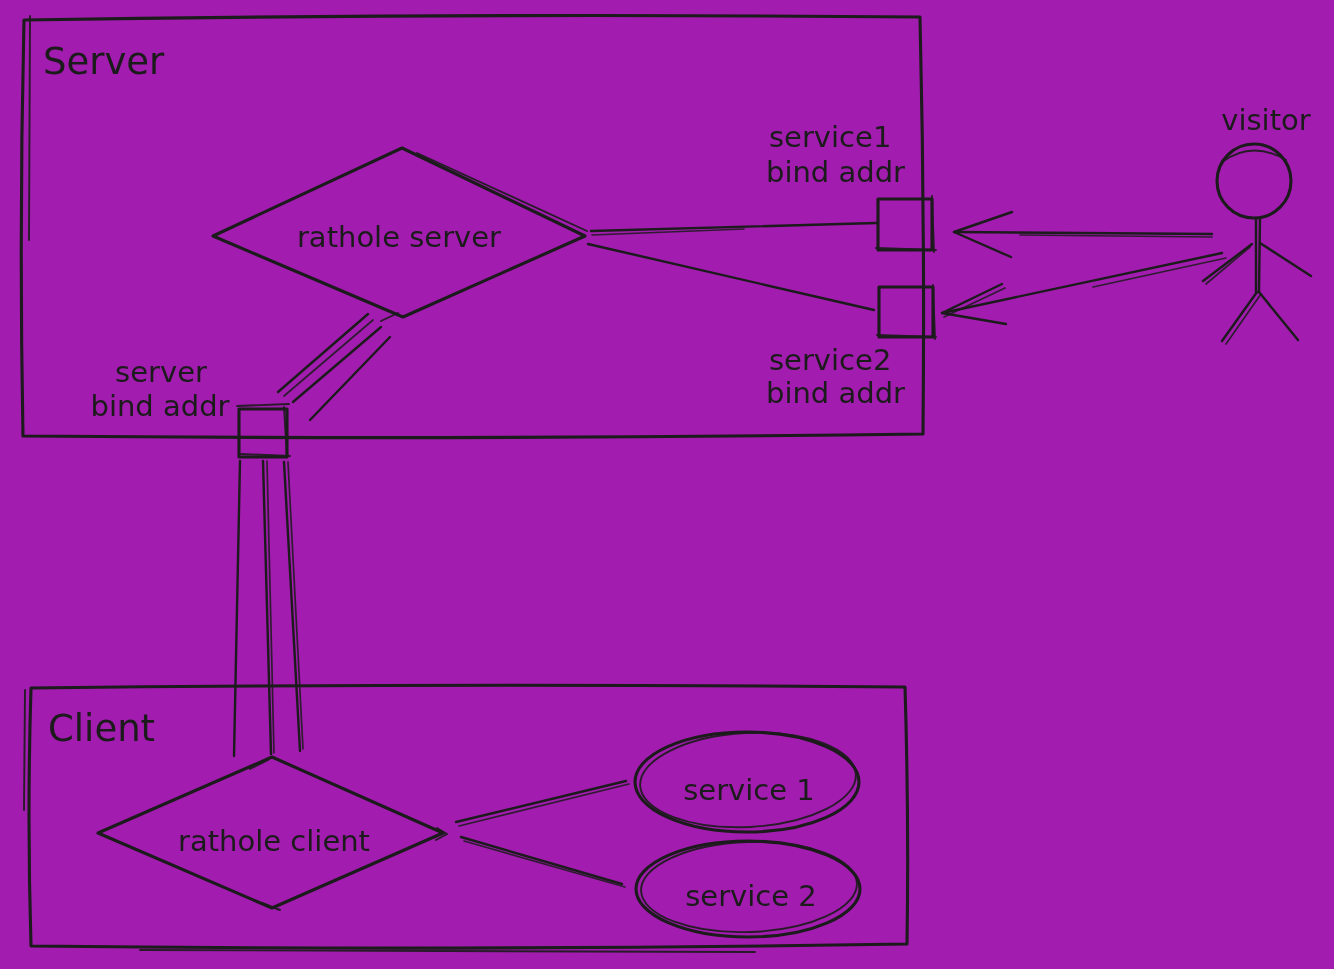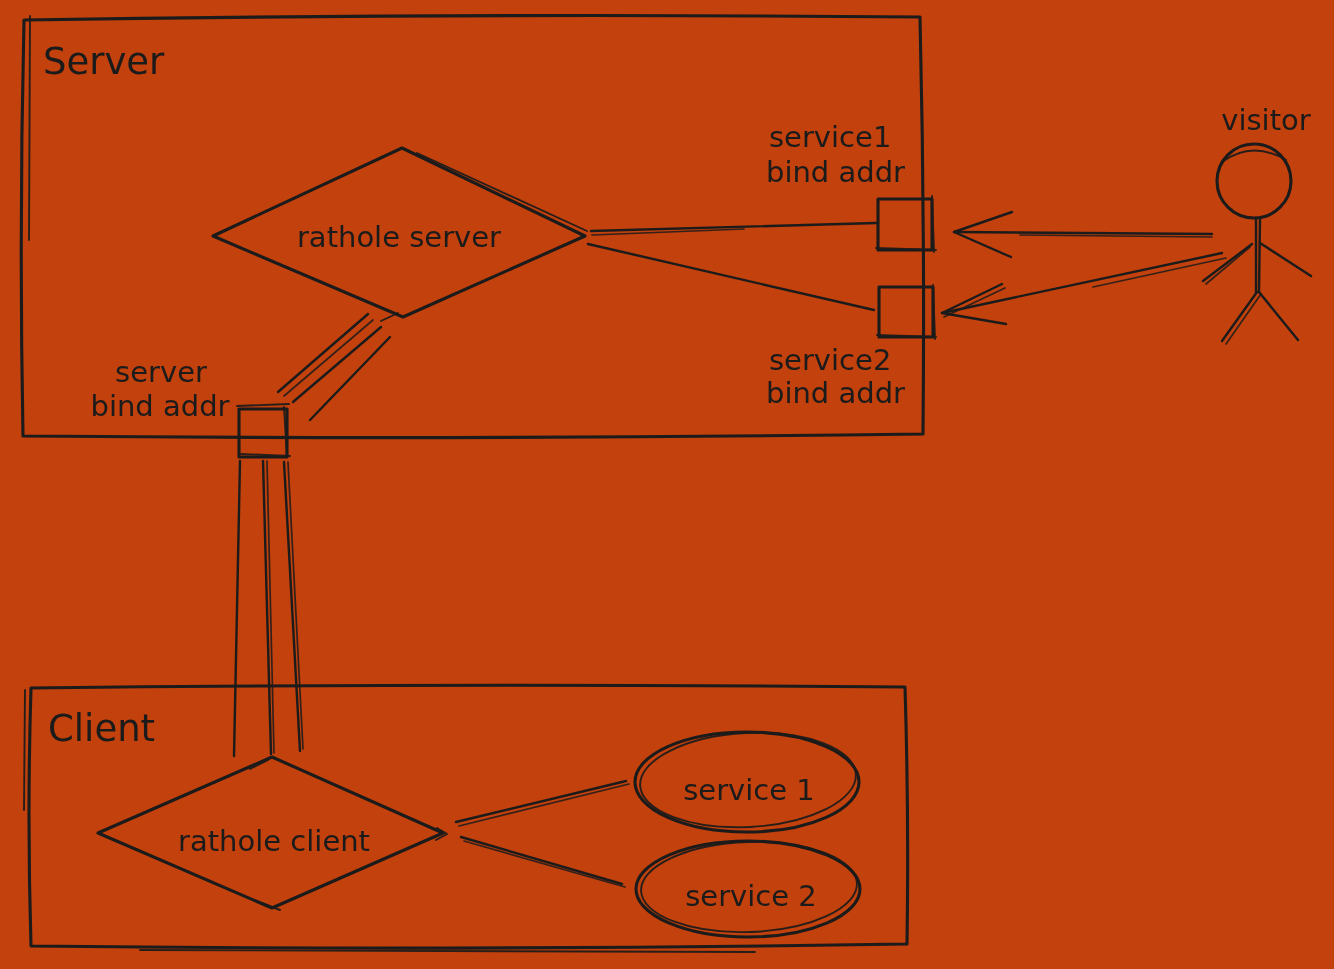--- a/index.html
+++ b/index.html
@@ -1,16 +1,16 @@
 <!DOCTYPE html>
 <html><head>
 <meta charset="utf-8">
 <style>
   html,body{margin:0;padding:0;background:#ffffff;}
-  .canvas{position:relative;width:1334px;height:969px;background:#c2410c;overflow:hidden;}
+  .canvas{position:relative;width:1334px;height:969px;background:#a21caf;overflow:hidden;}
   svg{display:block;}
   .ink{stroke:#1b1b1b;fill:none;stroke-linecap:round;stroke-linejoin:round;}
   .w3{stroke-width:3.1;}
   .w2{stroke-width:2.4;}
   .acc{stroke-width:1.9;opacity:.92;}
   .faint{stroke-width:1.7;opacity:.85;}
   text{fill:#1b1b1b;stroke:none;font-family:"DejaVu Sans",sans-serif;}
   .t-big{font-size:37px;}
   .t-lbl{font-size:29px;}
   .mid{text-anchor:middle;}

